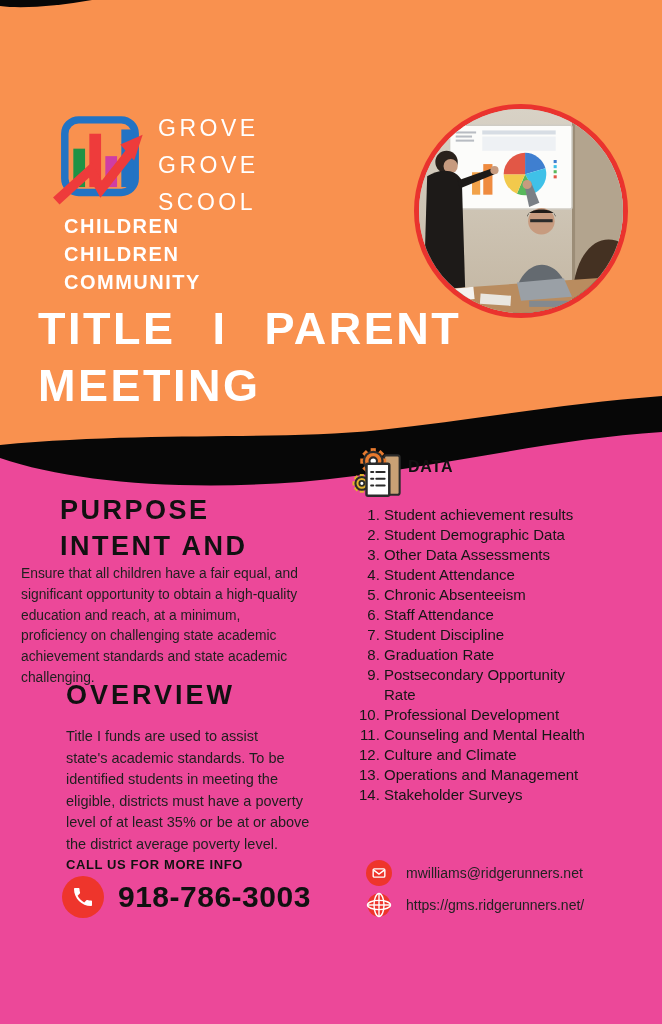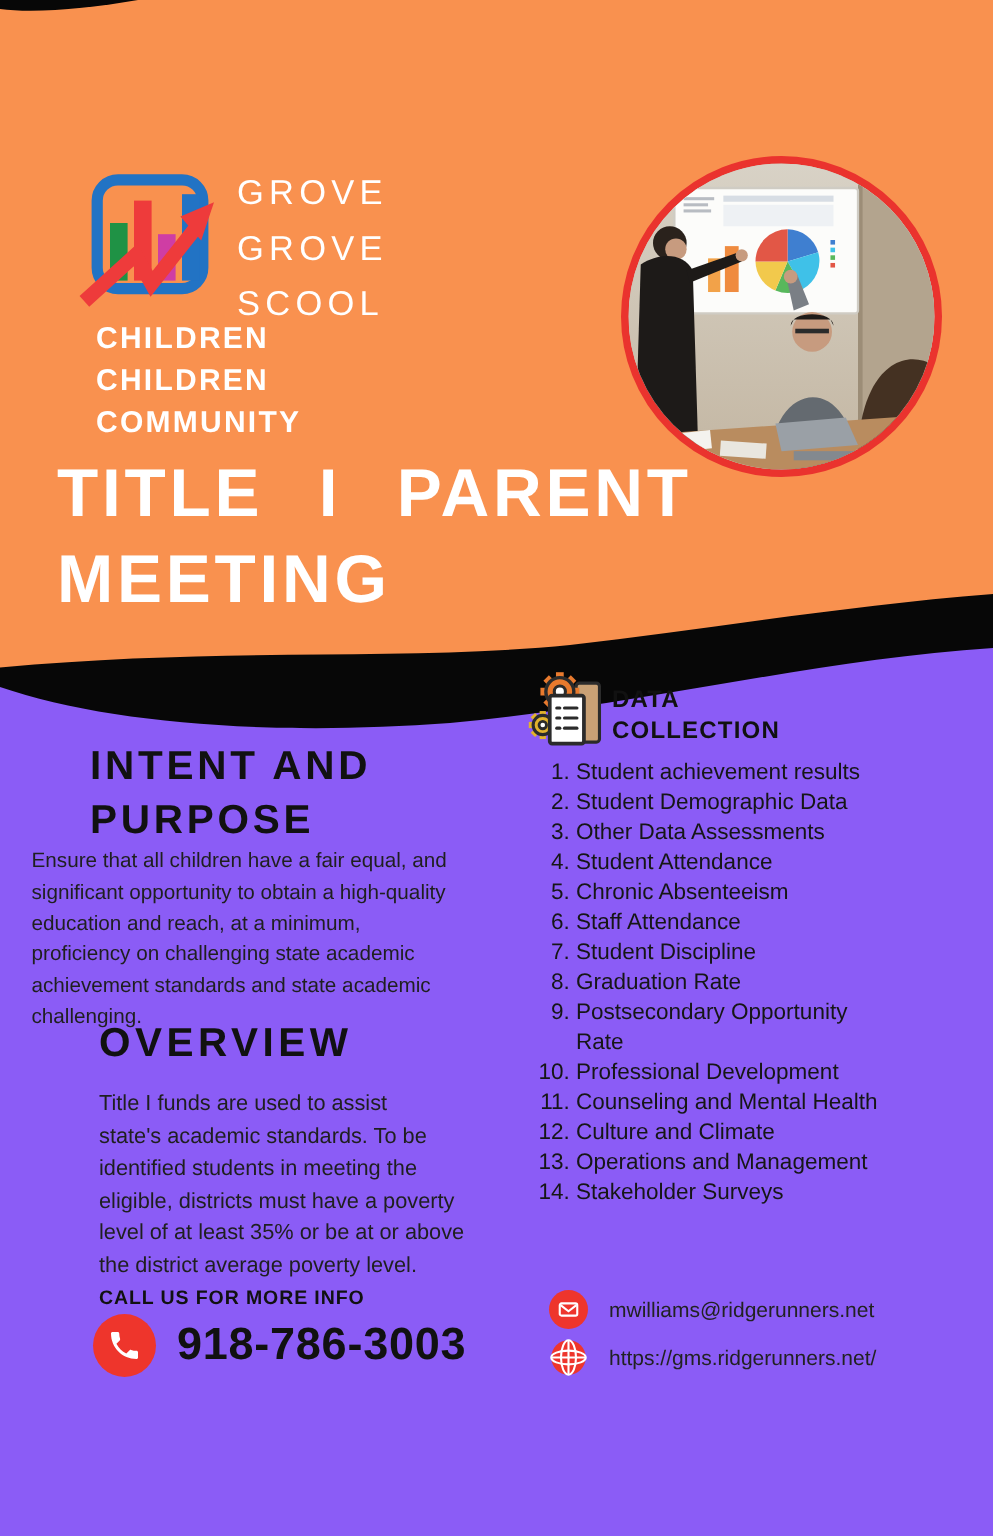--- a/index.html
+++ b/index.html
@@ -1,18 +1,18 @@
 <!DOCTYPE html>
 <html><head>
 <meta charset="utf-8">
 <style>
   html,body{margin:0;padding:0;background:#777;}
   .page{
     position:relative;width:662px;height:1024px;margin:0 auto;
-    background:#8b5cf6;overflow:hidden;
+    background:#ec4899;overflow:hidden;
     font-family:"Liberation Sans", sans-serif;
   }
   .abs{position:absolute;}
   
   .header-svg{position:absolute;top:0;left:0;width:662px;height:500px;}
   .school-name{
     left:158px;top:110px;color:#ffffff;font-size:23px;font-weight:400;
     letter-spacing:3.5px;line-height:37px;
   }
   .tagline{
@@ -158,22 +158,22 @@
 
       <path d="M0 178 L200 164 L200 200 L0 200 Z" fill="#b98c5f"></path>
       <rect x="20" y="176" width="34" height="12" transform="rotate(-6 37 182)" fill="#f4f2ee"></rect>
       <rect x="60" y="182" width="30" height="10" transform="rotate(4 75 187)" fill="#e9e6df"></rect>
       <path d="M96 170 L142 166 L150 184 L100 188 Z" fill="#9aa0a6"></path>
       <rect x="108" y="188" width="44" height="6" fill="#83898f"></rect>
     </svg>
   </div>
 
   <div class="abs intent-heading">
+    <div>PURPOSE</div>
     <div>INTENT AND</div>
-    <div>PURPOSE</div>
   </div>
 
   <div class="abs body-text intent-body">
     <div>Ensure that all children have a fair equal, and</div>
     <div>significant opportunity to obtain a high-quality</div>
     <div>education and reach, at a minimum,</div>
     <div>proficiency on challenging state academic</div>
     <div>achievement standards and state academic</div>
     <div>challenging.</div>
   </div>
@@ -228,21 +228,20 @@
         <line x1="23.5" y1="27" x2="31.5" y2="27"></line>
       <line x1="18.5" y1="33.5" x2="20.5" y2="33.5"></line>
         <line x1="23.5" y1="33.5" x2="31.5" y2="33.5"></line>
       <line x1="18.5" y1="40" x2="20.5" y2="40"></line>
         <line x1="23.5" y1="40" x2="31.5" y2="40"></line>
     </g>
   </svg>
 
   <div class="abs dc-heading">
     <div>DATA</div>
-    <div>COLLECTION</div>
   </div>
 
   <div class="abs dc-list">
     <ol>
       <li><span>Student achievement results</span></li>
       <li><span>Student Demographic Data</span></li>
       <li><span>Other Data Assessments</span></li>
       <li><span>Student Attendance</span></li>
       <li><span>Chronic Absenteeism</span></li>
       <li><span>Staff Attendance</span></li>

